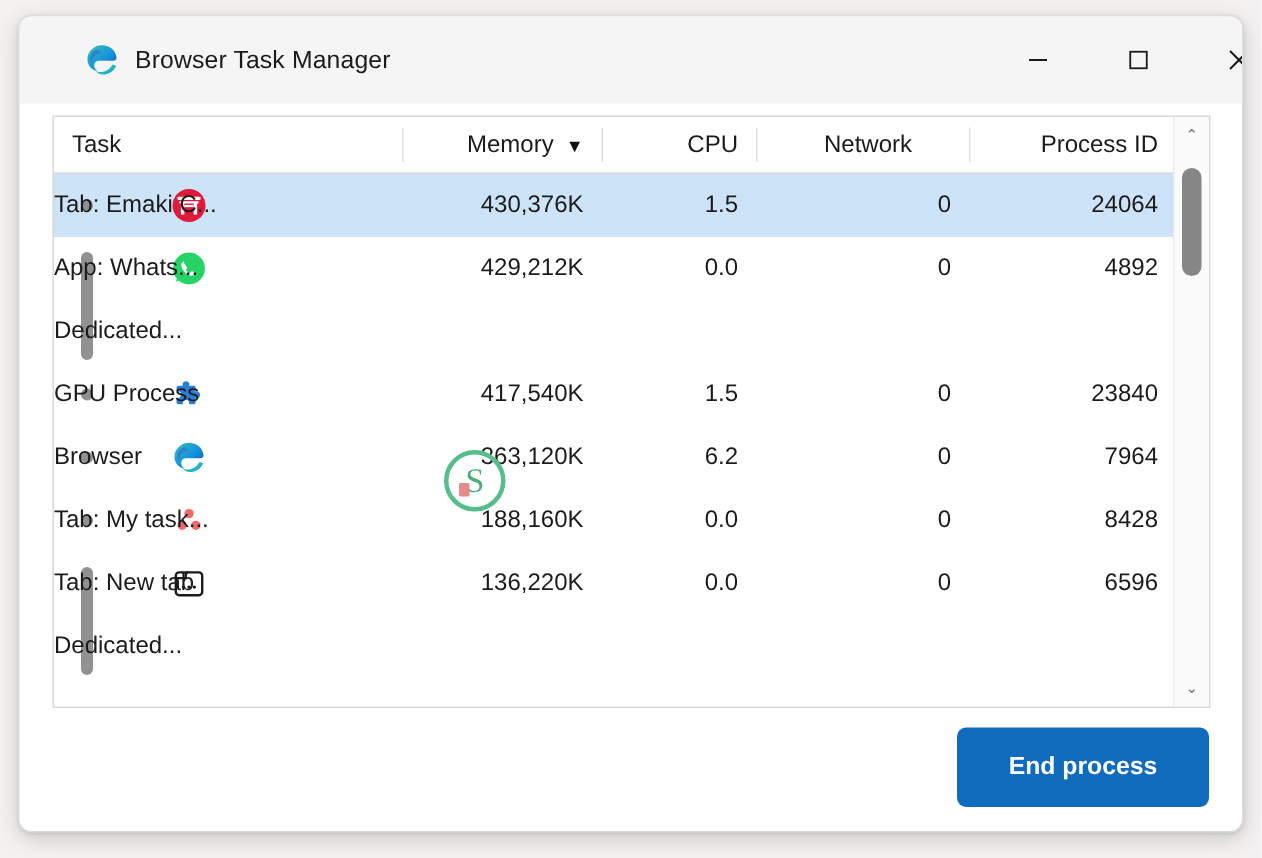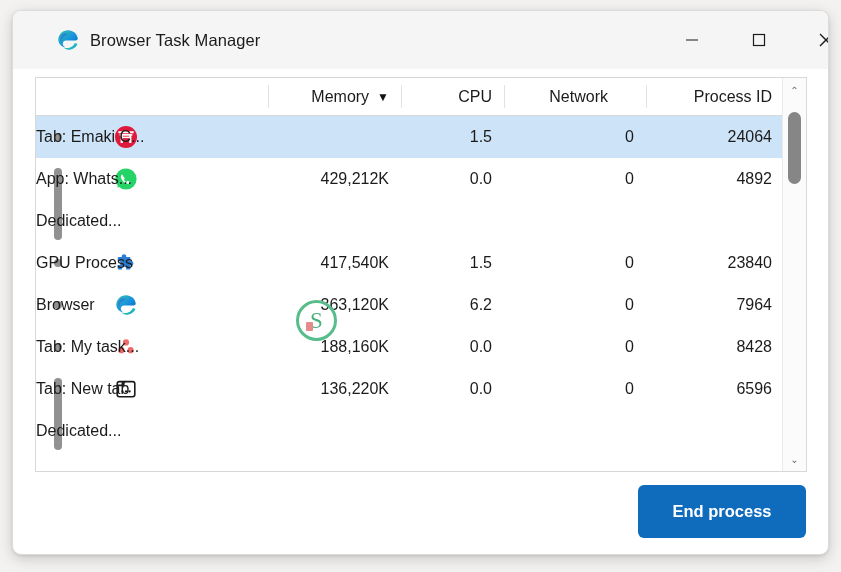--- a/index.html
+++ b/index.html
@@ -321,20 +321,23 @@
           <line x1="3" y1="3" x2="15" y2="15" stroke="#1b1b1b" stroke-width="1.3"></line>
           <line x1="15" y1="3" x2="3" y2="15" stroke="#1b1b1b" stroke-width="1.3"></line>
         </svg>
       </div>
     </div>
   </div>
 
   <div class="list-panel">
 
     <div class="hdr">
+      <div class="hdr-cell left" style="left:0; width:232px;">
+        <span>Task</span>
+      </div>
       <div class="hdr-sep" style="left:232px;"></div>
       <div class="hdr-cell right" style="left:233px; width:132px;">
         <span>Memory</span>
         <span class="sort-arrow">▼</span>
       </div>
       <div class="hdr-sep" style="left:365px;"></div>
       <div class="hdr-cell right" style="left:366px; width:102px;">
         <span>CPU</span>
       </div>
       <div class="hdr-sep" style="left:468px;"></div>
@@ -356,20 +359,21 @@
             <svg width="24" height="24" viewBox="0 0 24 24">
               <circle cx="12" cy="12" r="11" fill="#e0193c"></circle>
               <rect x="4.3" y="6.2" width="15.4" height="2.1" rx="0.6" fill="#fff"></rect>
               <rect x="5.6" y="9.1" width="12.8" height="1.6" rx="0.5" fill="#fff"></rect>
               <rect x="6.6" y="10.4" width="2.3" height="7.6" fill="#fff"></rect>
               <rect x="15.1" y="10.4" width="2.3" height="7.6" fill="#fff"></rect>
               <rect x="9.0" y="11.6" width="6.0" height="1.5" fill="#fff"></rect>
             </svg>
           </div>
           <div class="cell task task-label">Tab: Emaki C...</div>
+          <div class="cell right" style="left: 233px; width: 132px;">430,376K</div>
           <div class="cell right" style="left: 366px; width: 102px;">1.5</div>
           <div class="cell right" style="left: 469px; width: 141px;">0</div>
           <div class="cell right" style="left: 611px; width: 137px;">24064</div>
         </div>
         <div class="row">
           <div class="gutter">
             <div class="bar" style="top: 10px; height: 72px;"></div>
           </div>
           <div class="icon-wrap">
             <svg width="24" height="24" viewBox="0 0 24 24">

